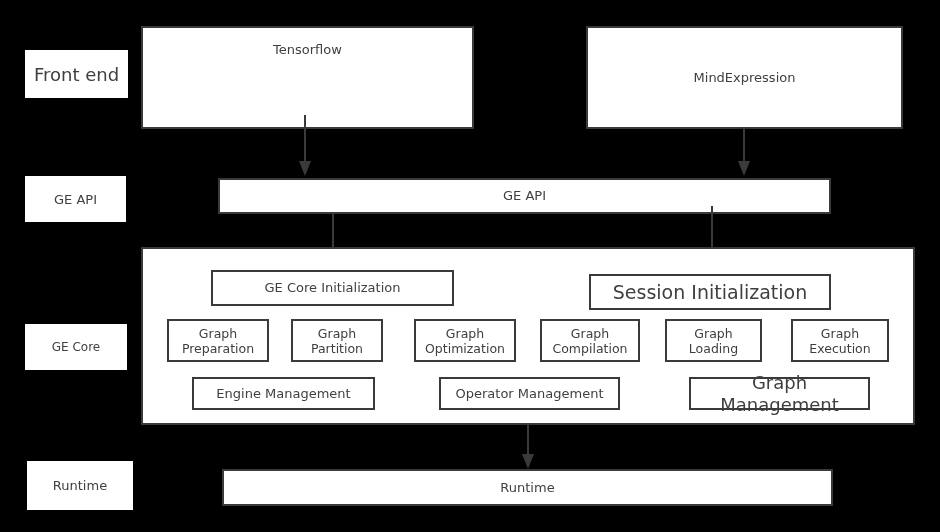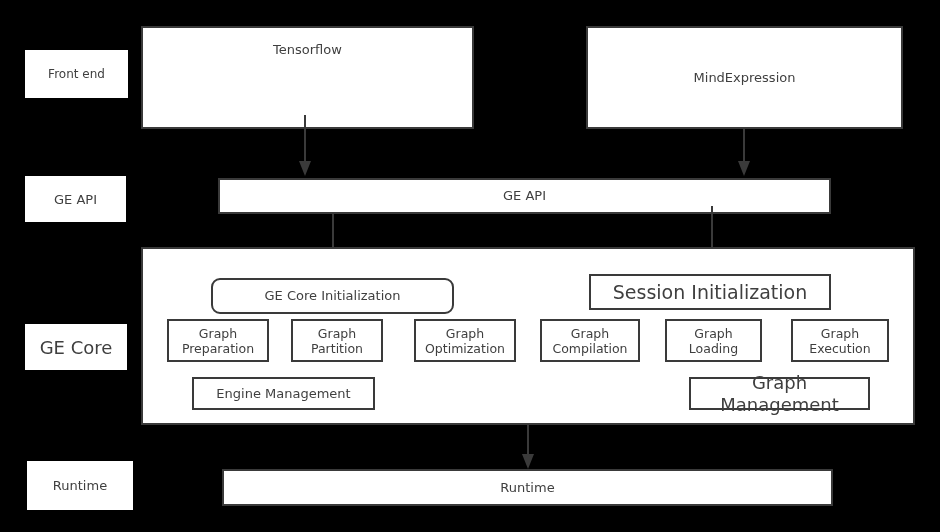--- a/index.html
+++ b/index.html
@@ -51,29 +51,29 @@
   .arrow {
     position: absolute;
   }
   .arrow svg { display: block; overflow: visible; }
 </style>
 </head>
 <body>
 
 <div id="canvas">
 
-  <div class="plain" style="left:25px; top:50px; width:103px; height:48px; font-size:12px;">
+  <div class="plain" style="left:25px; top:50px; width:103px; height:48px; font-size:18px;">
     <span>Front end</span>
   </div>
 
   <div class="plain" style="left:25px; top:176px; width:101px; height:46px; font-size:13px;">
     <span>GE API</span>
   </div>
 
-  <div class="plain" style="left:25px; top:324px; width:102px; height:46px; font-size:18px;">
+  <div class="plain" style="left:25px; top:324px; width:102px; height:46px; font-size:12px;">
     <span>GE Core</span>
   </div>
 
   <div class="plain" style="left:27px; top:461px; width:106px; height:49px; font-size:13px;">
     <span>Runtime</span>
   </div>
 
   <div class="box" style="left:213px; top:81px; width:180px; height:34px; font-size:13px;">
     <span>TF Adapter</span>
   </div>
@@ -112,21 +112,21 @@
 
   <div class="arrow" style="left:703px; top:206px; width:18px; height:70px;">
     <svg width="18" height="70" viewBox="0 0 18 70">
       <line x1="9" y1="0" x2="9" y2="58" stroke="#3a3a3a" stroke-width="2"></line>
       <polygon points="9,69 3,54 15,54" fill="#3a3a3a"></polygon>
     </svg>
   </div>
 
   <div class="box" style="left:141px; top:247px; width:774px; height:178px; display:block;"></div>
 
-  <div class="box" style="left:211px; top:278px; width:243px; height:36px; font-size:13px;border-radius:9px;">
+  <div class="box" style="left:211px; top:270px; width:243px; height:36px; font-size:13px;">
     <span>GE Core Initialization</span>
   </div>
 
   <div class="box" style="left:589px; top:274px; width:242px; height:36px; font-size:19px;">
     <span>Session Initialization</span>
   </div>
 
   <div class="box" style="left:167px; top:319px; width:102px; height:43px; font-size:12.5px;">
     <span>Graph
 Preparation</span>
@@ -148,20 +148,23 @@
 Loading</span>
   </div>
   <div class="box" style="left:791px; top:319px; width:98px; height:43px; font-size:12.5px;">
     <span>Graph
 Execution</span>
   </div>
 
   <div class="box" style="left:192px; top:377px; width:183px; height:33px; font-size:13px;">
     <span>Engine Management</span>
   </div>
+  <div class="box" style="left:439px; top:377px; width:181px; height:33px; font-size:13px;">
+    <span>Operator Management</span>
+  </div>
   <div class="box" style="left:689px; top:377px; width:181px; height:33px; font-size:18px;">
     <span>Graph Management</span>
   </div>
 
   <div class="arrow" style="left:519px; top:425px; width:18px; height:45px;">
     <svg width="18" height="45" viewBox="0 0 18 45">
       <line x1="9" y1="0" x2="9" y2="33" stroke="#3a3a3a" stroke-width="2"></line>
       <polygon points="9,44 3,29 15,29" fill="#3a3a3a"></polygon>
     </svg>
   </div>

